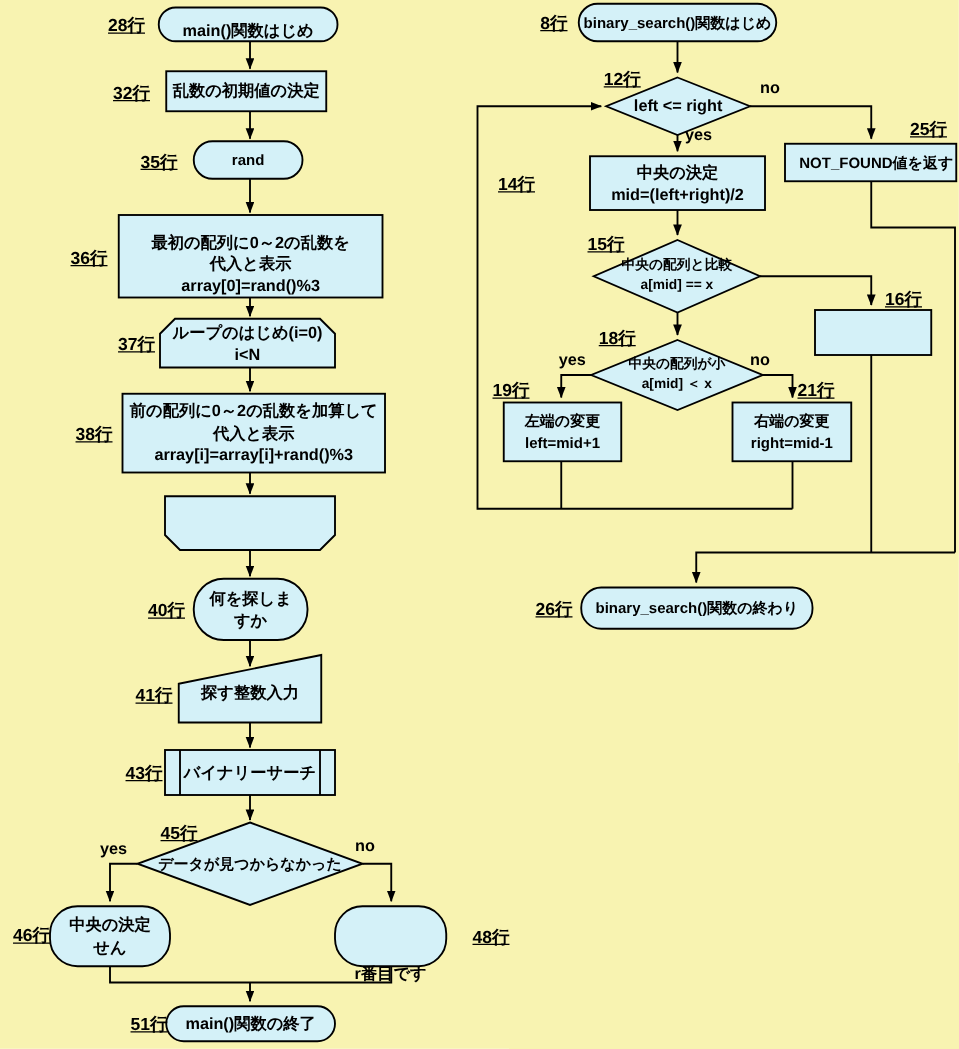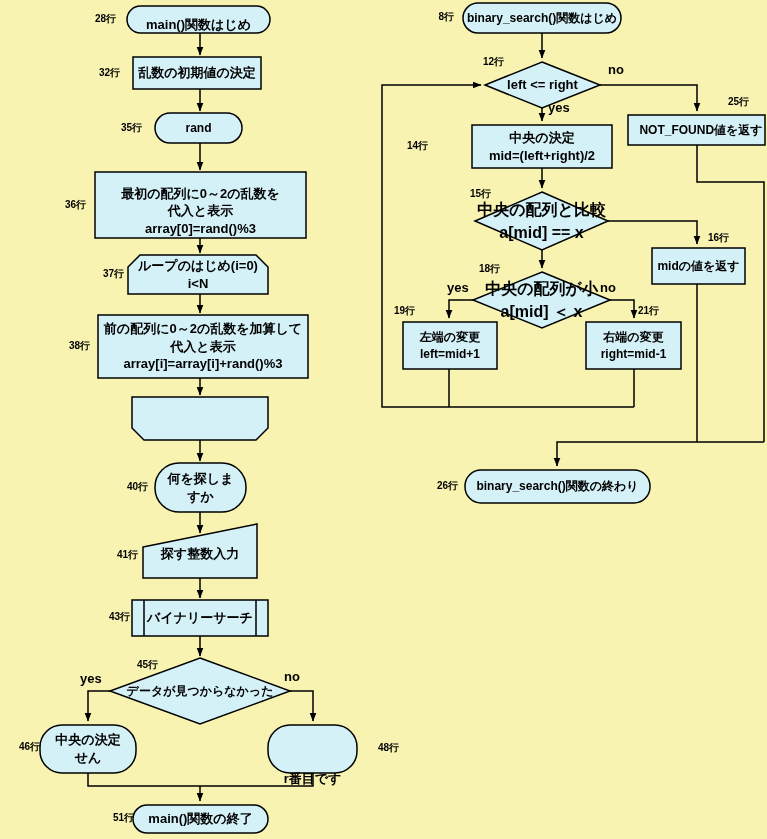--- a/index.html
+++ b/index.html
@@ -2,22 +2,22 @@
 <html><head>
 <meta charset="utf-8">
 <style>
   html,body{margin:0;padding:0;}
   .canvas{position:relative;width:767px;height:839px;background:#F8F3B1;
     font-family:"Liberation Sans",sans-serif;font-weight:bold;color:#000;overflow:hidden;}
   .canvas svg{position:absolute;left:0;top:0;}
   .node-text{position:absolute;display:flex;align-items:center;justify-content:center;
     text-align:center;white-space:pre-line;line-height:1.35;font-size:13px;pointer-events:none;}
   .fs12{font-size:12px;}
-  .fs11{font-size:16px;line-height:1.45;}
-  .lbl{position:absolute;font-size:10px;white-space:nowrap;}
+  .fs11{font-size:11px;line-height:1.45;}
+  .lbl{position:absolute;font-size:14px;white-space:nowrap;text-decoration:underline;}
   .rt{text-align:right;}
   .branch{position:absolute;font-size:13px;white-space:nowrap;}
 </style>
 </head>
 <body>
 
 <div class="canvas">
 
   <svg width="767" height="839" viewBox="0 0 767 839">
     <defs>
@@ -130,21 +130,20 @@
   <div class="branch" style="left:80px;top:671px;">yes</div>
   <div class="branch" style="left:284px;top:669px;">no</div>
 
   <div class="node-text fs12" style="left:463px;top:3px;width:158px;height:30px;">binary_search()関数はじめ</div>
   <div class="node-text" style="left:485px;top:62px;width:115px;height:46px;">left &lt;= right</div>
   <div class="node-text fs12" style="left:628px;top:115px;width:146px;height:30px;">NOT_FOUND値を返す</div>
   <div class="node-text" style="left:472px;top:125px;width:140px;height:43px;">中央の決定
 mid=(left+right)/2</div>
   <div class="node-text fs11" style="left:475px;top:192px;width:133px;height:58px;">中央の配列と比較
 a[mid] == x</div>
-  <div class="node-text fs12" style="left:652px;top:248px;width:93px;height:36px;">midの値を返す</div>
   <div class="node-text fs11" style="left:473px;top:272px;width:137px;height:56px;">中央の配列が小
 a[mid] ＜ x</div>
   <div class="node-text fs12" style="left:403px;top:322px;width:94px;height:47px;">左端の変更
 left=mid+1</div>
   <div class="node-text fs12" style="left:586px;top:322px;width:95px;height:47px;">右端の変更
 right=mid-1</div>
   <div class="node-text fs12" style="left:465px;top:470px;width:185px;height:33px;">binary_search()関数の終わり</div>
 
   <div class="lbl rt" style="left:414px;top:10px;width:40px;">8行</div>
   <div class="lbl" style="left:483px;top:55px;">12行</div>

